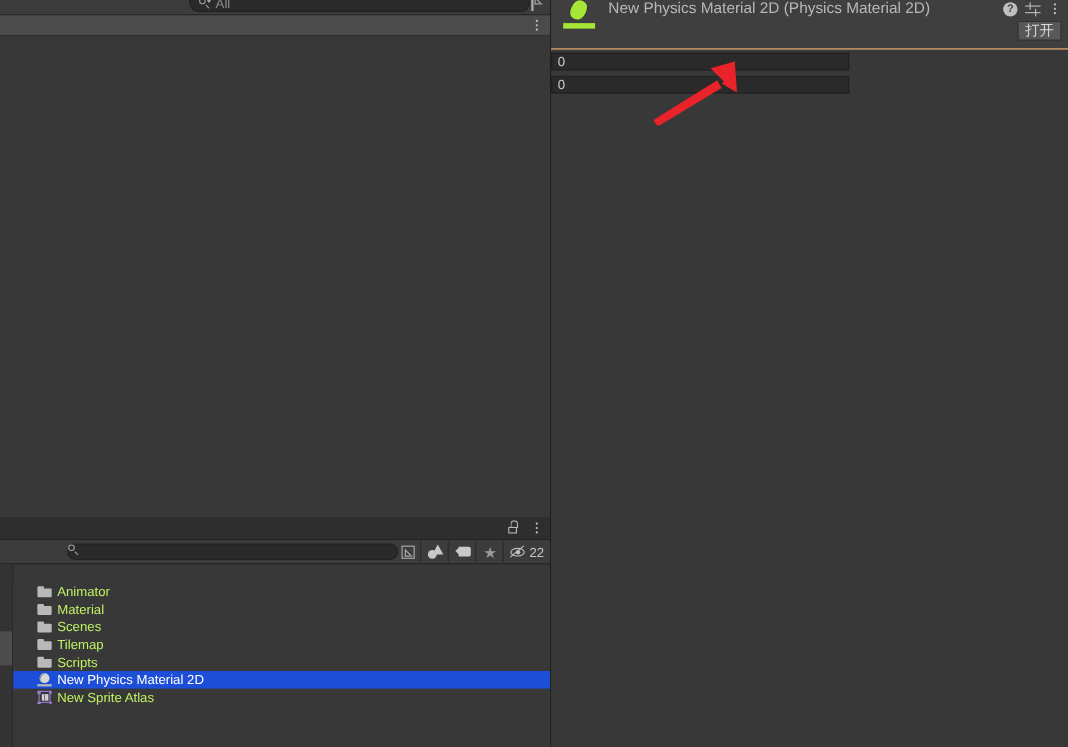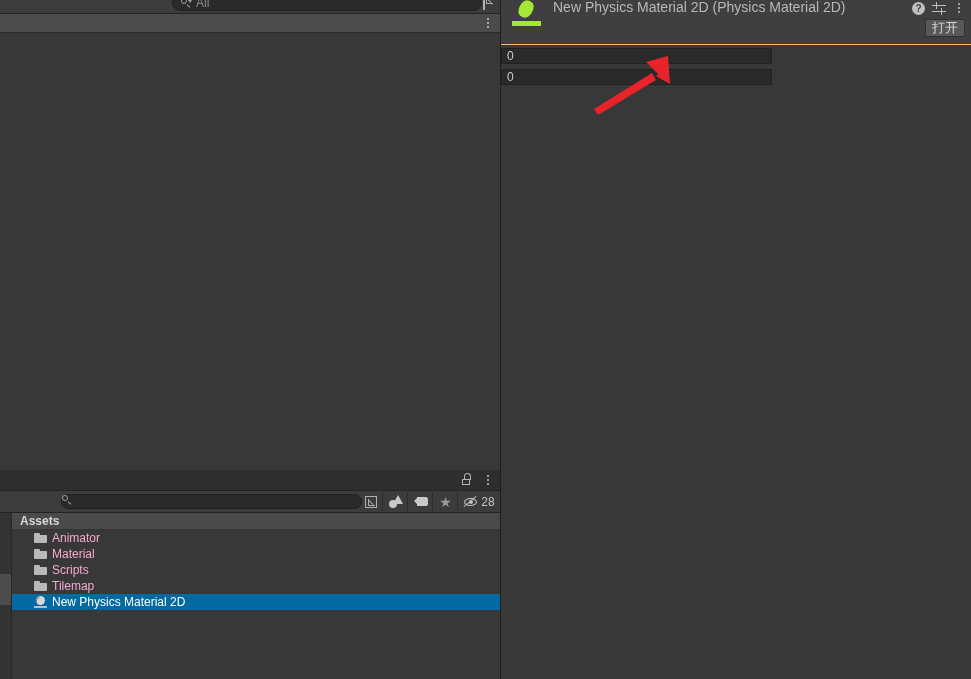--- a/index.html
+++ b/index.html
@@ -338,27 +338,27 @@
     background: #383838;
     overflow: hidden;
   }
   .asset-row {
     height: 16px;
     display: flex;
     align-items: center;
     padding-left: 22px;
     box-sizing: border-box;
     font-size: 12px;
-    color: #f9a8d4;
+    color: #bef264;
   }
   .asset-row.selected {
     background: #4munch;
   }
   .asset-row.selected {
-    background: #0369a1;
+    background: #1d4ed8;
     color: #ffffff;
   }
   .asset-row .label { margin-left: 5px; line-height: 16px; }
 
   .folder-icon {
     position: relative;
     width: 13px; height: 11px;
     flex: 0 0 auto;
   }
   .folder-icon .tabf {
@@ -642,29 +642,28 @@
       </div>
       <div class="filter-btn" id="filter-star">
         <span class="star-icon">★</span>
       </div>
       <div class="filter-btn" id="filter-hidden">
         <span class="eye-off-icon">
           <span class="eye"></span>
             <span class="pupil"></span>
             <span class="slash"></span>
         </span>
-        <span id="hidden-count">28</span>
+        <span id="hidden-count">22</span>
       </div>
     </div>
 
     <div id="project-left-rail">
       <div id="project-scroll-thumb"></div>
     </div>
 
-    <div id="assets-breadcrumb">Assets</div>
 
     <div id="asset-list">
       <div class="asset-row">
         <span class="folder-icon">
             <span class="tabf"></span>
             <span class="bodyf"></span>
           </span>
         <span class="label">Animator</span>
       </div>
       <div class="asset-row">
@@ -672,36 +671,54 @@
             <span class="tabf"></span>
             <span class="bodyf"></span>
           </span>
         <span class="label">Material</span>
       </div>
       <div class="asset-row">
         <span class="folder-icon">
             <span class="tabf"></span>
             <span class="bodyf"></span>
           </span>
-        <span class="label">Scripts</span>
+        <span class="label">Scenes</span>
       </div>
       <div class="asset-row">
         <span class="folder-icon">
             <span class="tabf"></span>
             <span class="bodyf"></span>
           </span>
         <span class="label">Tilemap</span>
+      </div>
+      <div class="asset-row">
+        <span class="folder-icon">
+            <span class="tabf"></span>
+            <span class="bodyf"></span>
+          </span>
+        <span class="label">Scripts</span>
       </div>
       <div class="asset-row selected">
         <span class="physmat-icon">
           <span class="ball"></span>
             <span class="seam1"></span>
             <span class="bar"></span>
         </span>
         <span class="label">New Physics Material 2D</span>
+      </div>
+      <div class="asset-row">
+        <span class="atlas-icon">
+          <span class="frame"></span>
+            <span class="inner"></span>
+          <span class="c1"></span>
+            <span class="c2"></span>
+            <span class="c3"></span>
+            <span class="c4"></span>
+        </span>
+        <span class="label">New Sprite Atlas</span>
       </div>
     </div>
   </div>
 </div>
 
 <div id="inspector-divider"></div>
 
 <div id="inspector">
 
   <div id="inspector-header">

